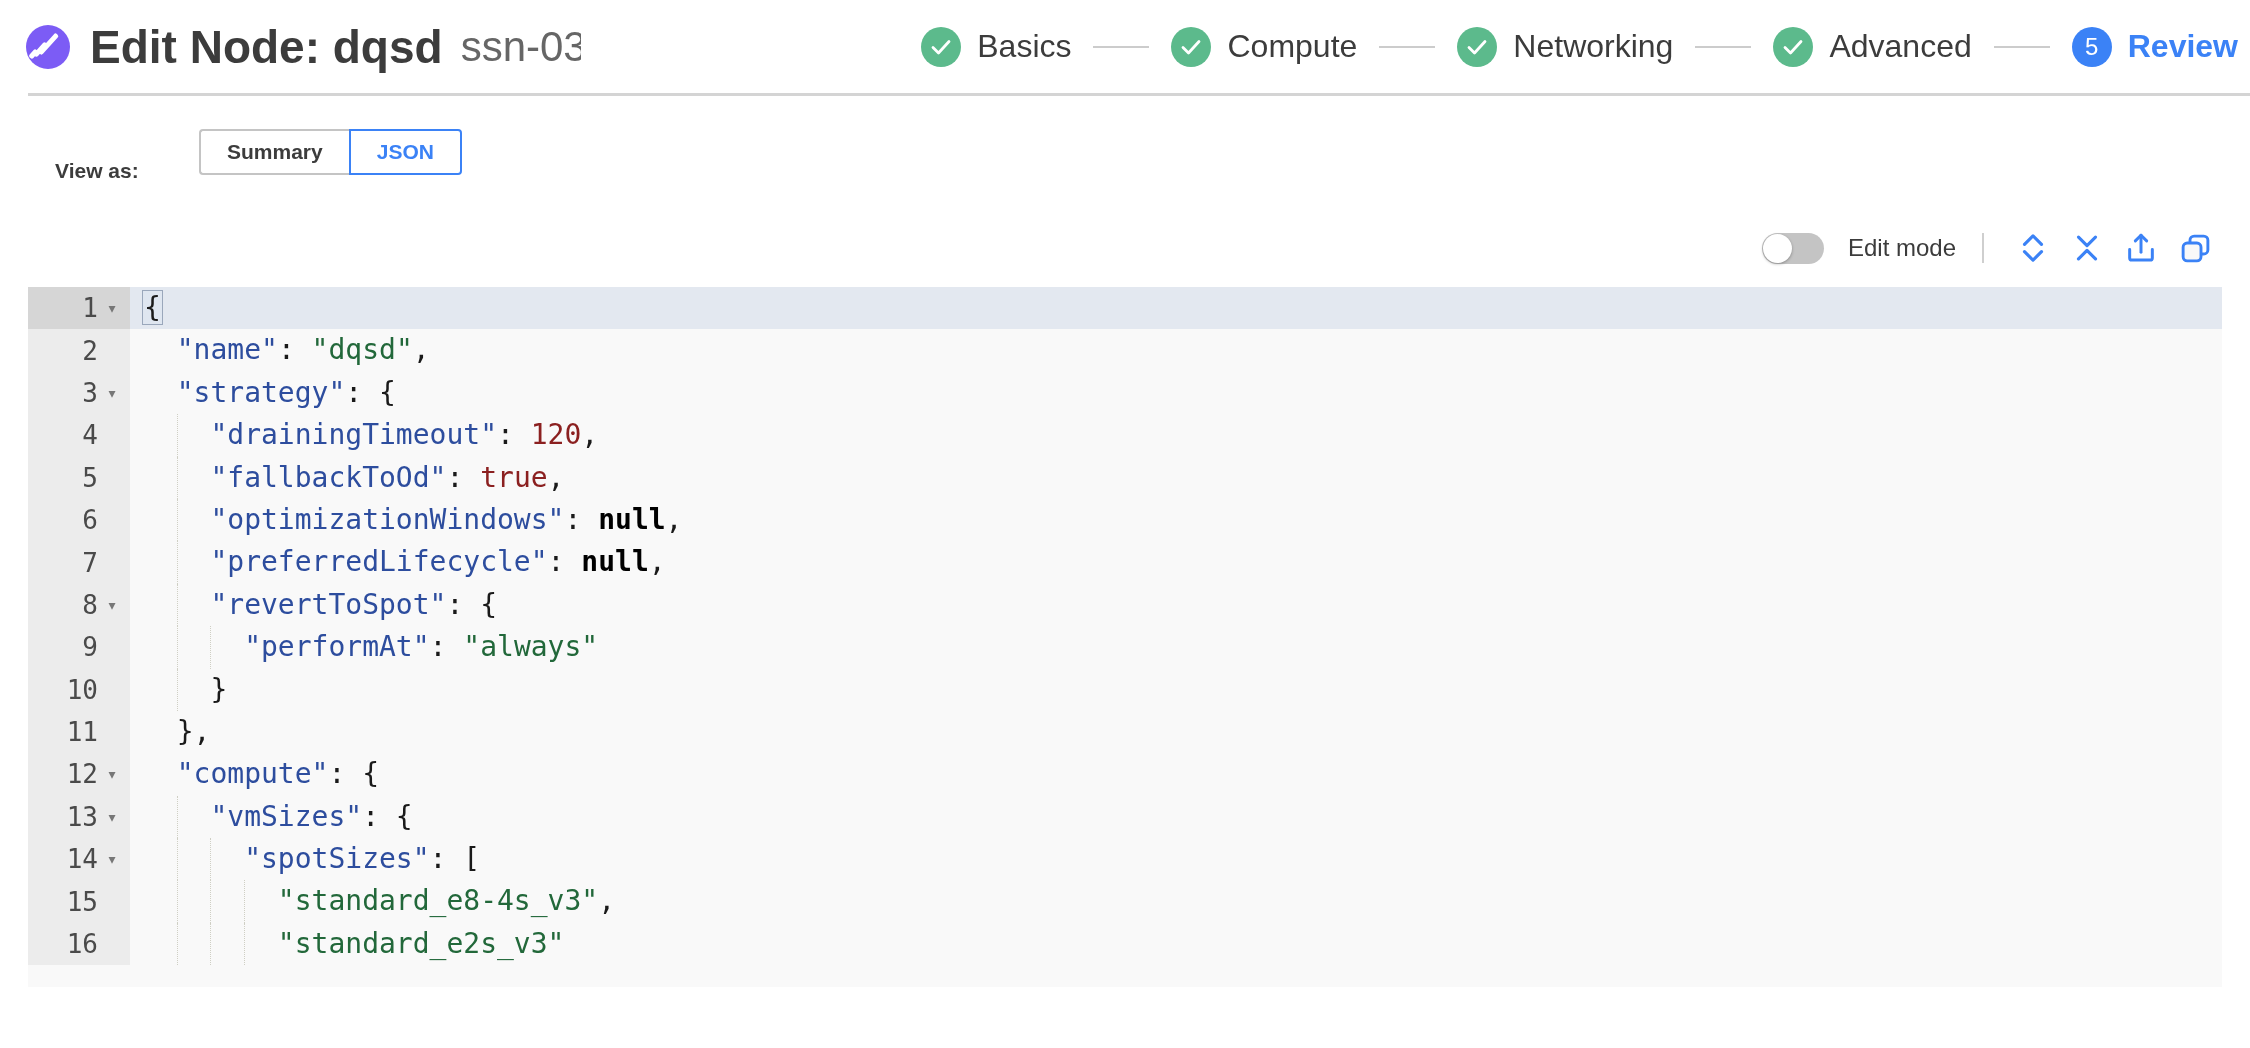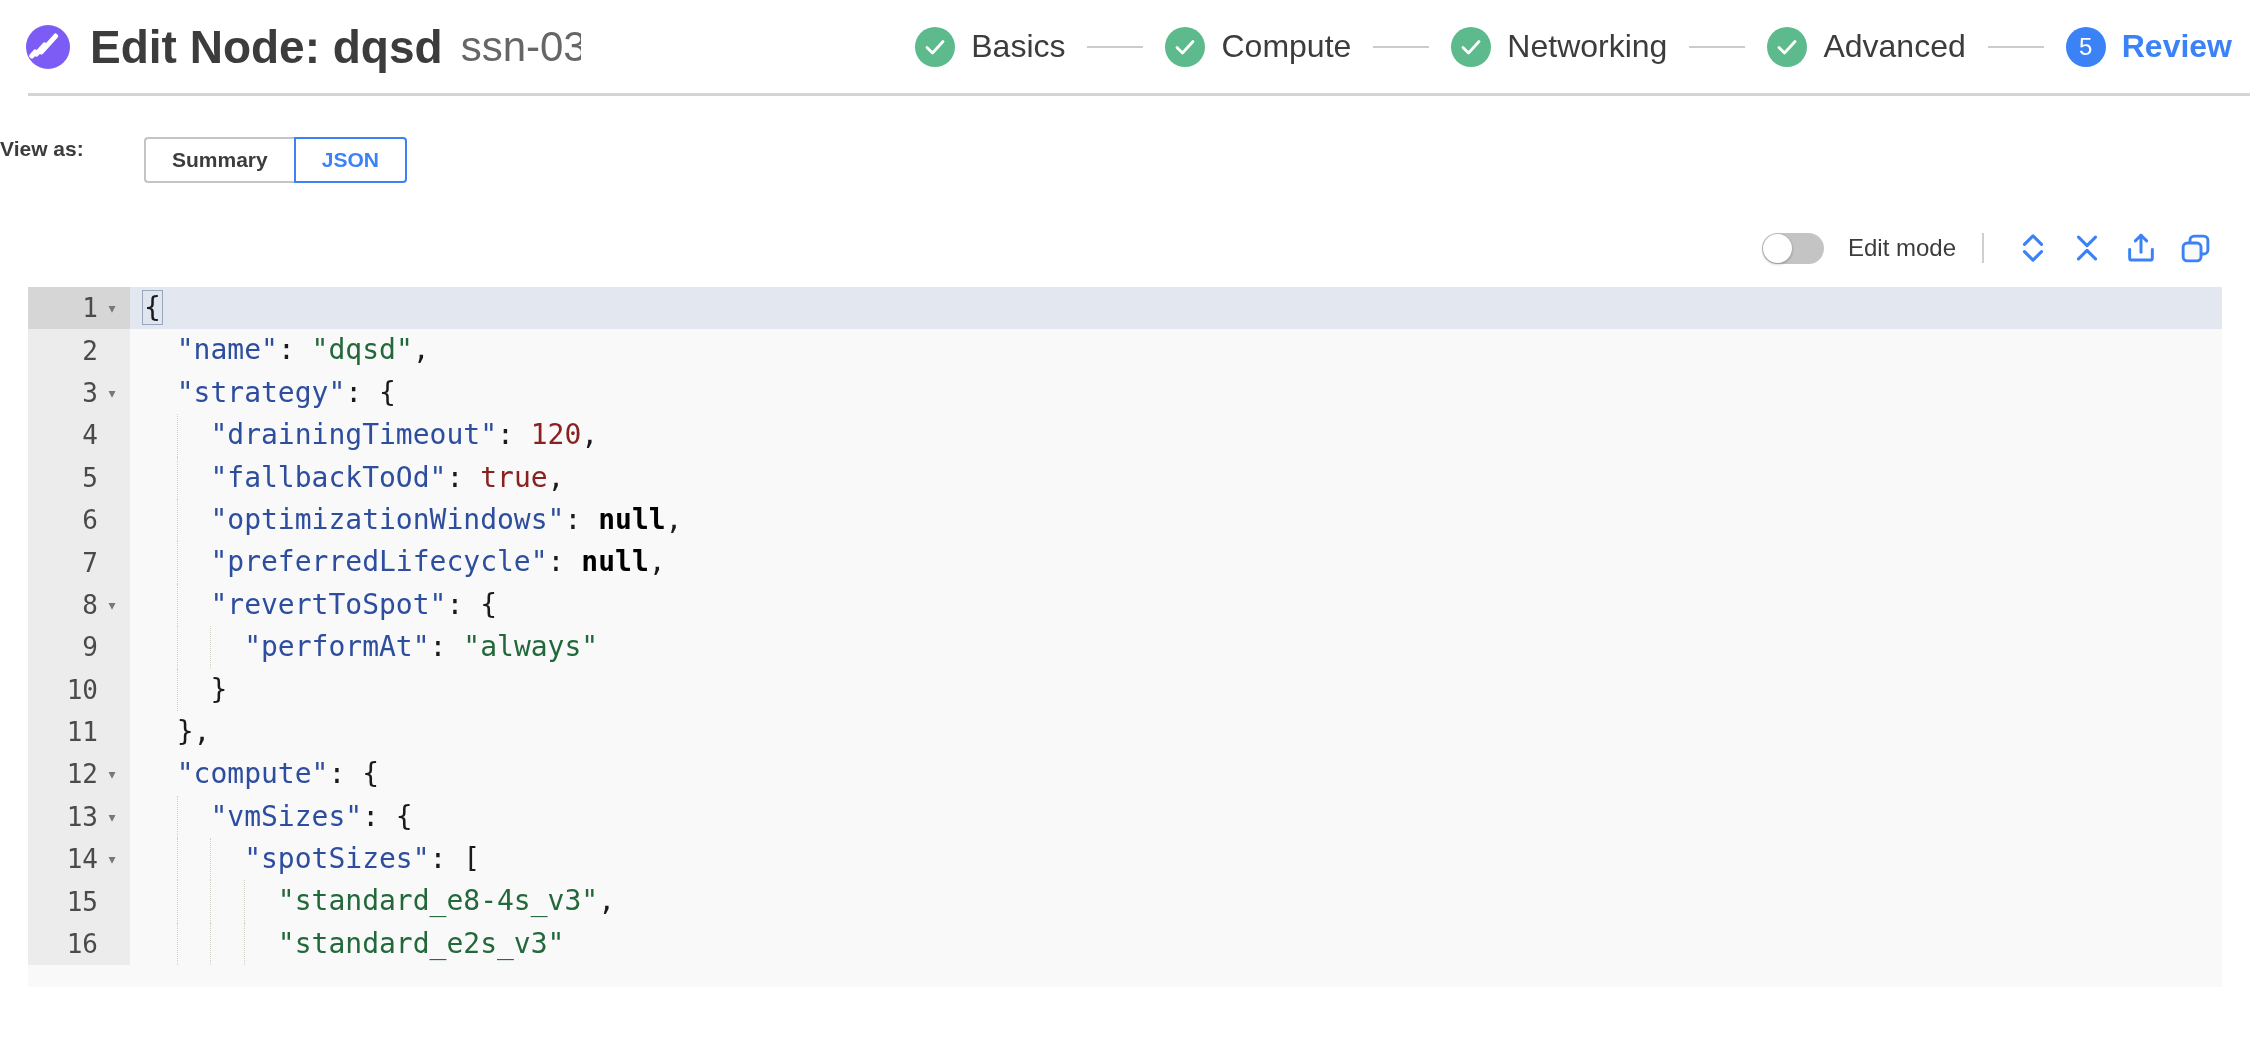--- a/index.html
+++ b/index.html
@@ -64,21 +64,21 @@
     background: #d4d4d4;
   }
 
   
   .stepper {
     position: absolute;
     top: 0; right: 0;
     height: 93px;
     display: flex;
     align-items: center;
-    padding-right: 18px;
+    padding-right: 12px;
     background: #ffffff;
   }
   .step { display: flex; align-items: center; flex: 0 0 auto; }
   .step-badge {
     width: 40px; height: 40px;
     border-radius: 50%;
     display: flex; align-items: center; justify-content: center;
     flex: 0 0 auto;
   }
   .step-badge.done { background: #5cba8c; }
@@ -96,23 +96,25 @@
   .connector {
     width: 56px; height: 2px;
     background: #cccccc;
     margin: 0 22px;
     flex: 0 0 auto;
   }
 
   
   .viewas-row {
     display: flex;
-    align-items: flex-start;
+    align-items: flex-end;
+    padding-left: 30px;
     margin-top: 41px;
     height: 46px;
+    margin-left: 25px;
   }
   .viewas-label {
     font-size: 21px;
     font-weight: bold;
     color: #3c3c3c;
     width: 144px;
     flex: 0 0 auto;
   }
   .seg {
     display: flex;

